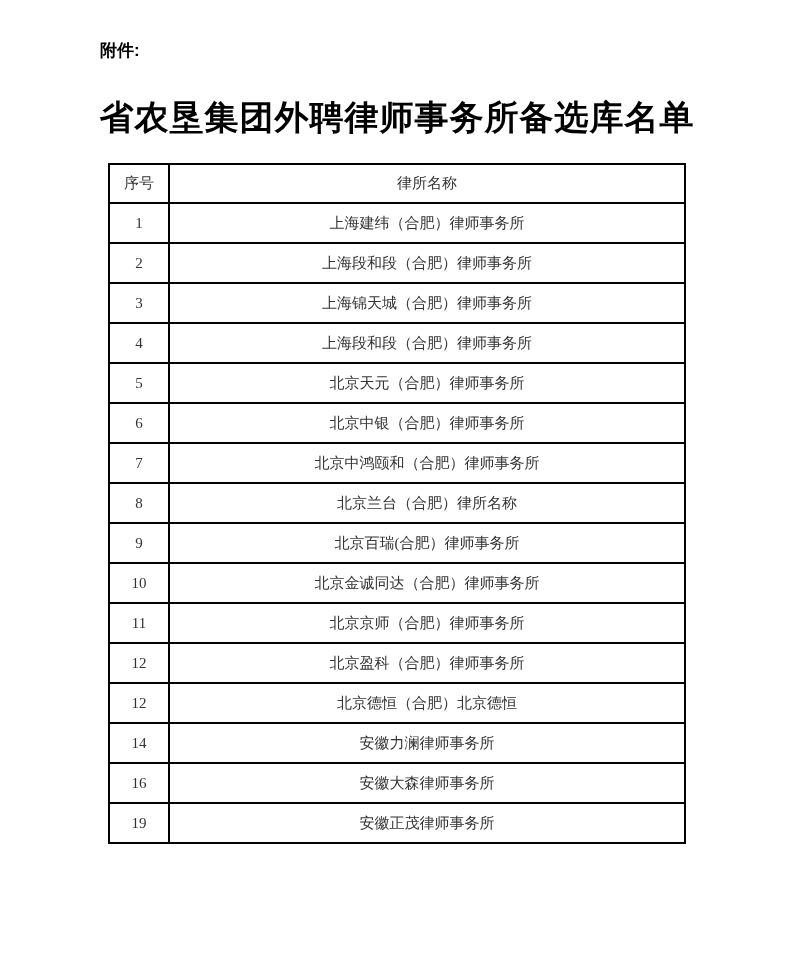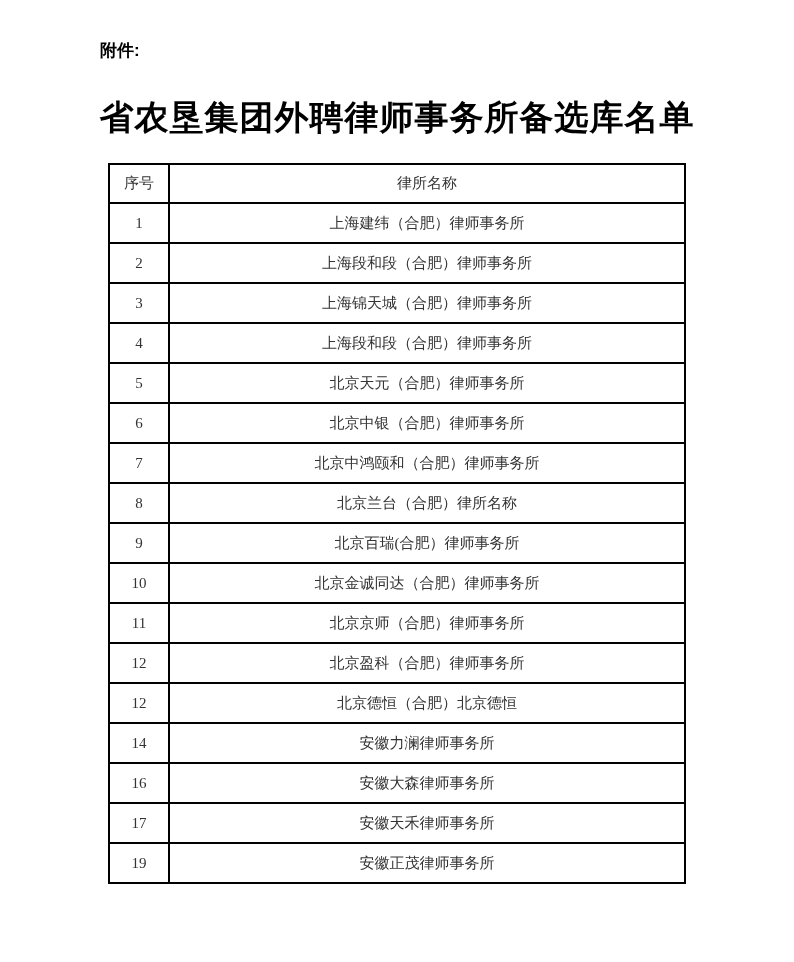--- a/index.html
+++ b/index.html
@@ -144,23 +144,19 @@
         </tr>
         <tr>
           <td class="cell-no">14</td>
           <td class="cell-name">安徽力澜律师事务所</td>
         </tr>
         <tr>
           <td class="cell-no">16</td>
           <td class="cell-name">安徽大森律师事务所</td>
         </tr>
         <tr>
-          <td class="cell-no">17</td>
-          <td class="cell-name">安徽天禾律师事务所</td>
-        </tr>
-        <tr>
           <td class="cell-no">19</td>
           <td class="cell-name">安徽正茂律师事务所</td>
         </tr>
       </tbody>
   </table>
 
 </div>
 
 </body></html>

